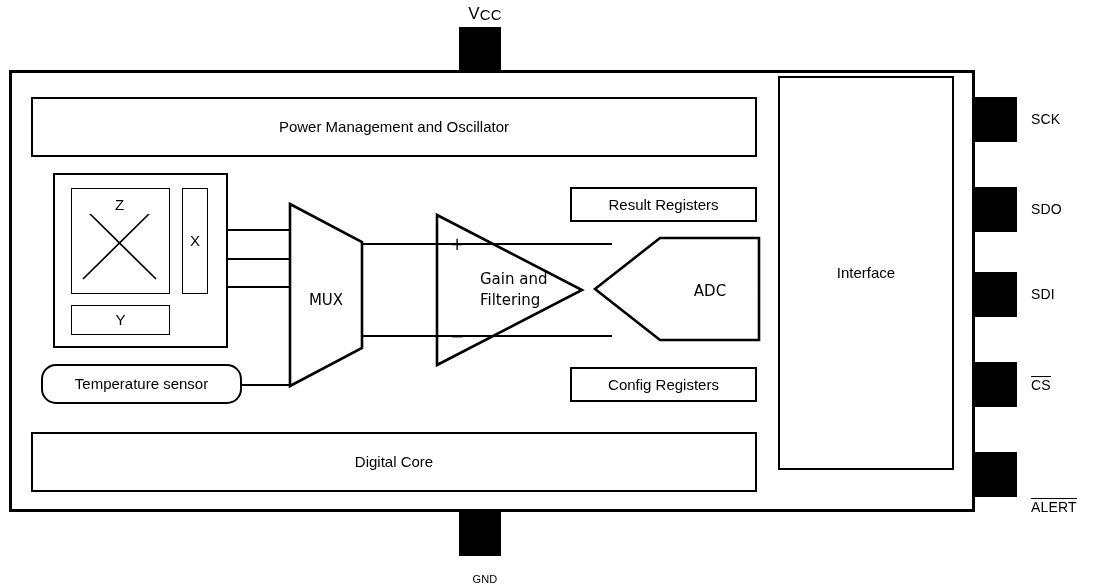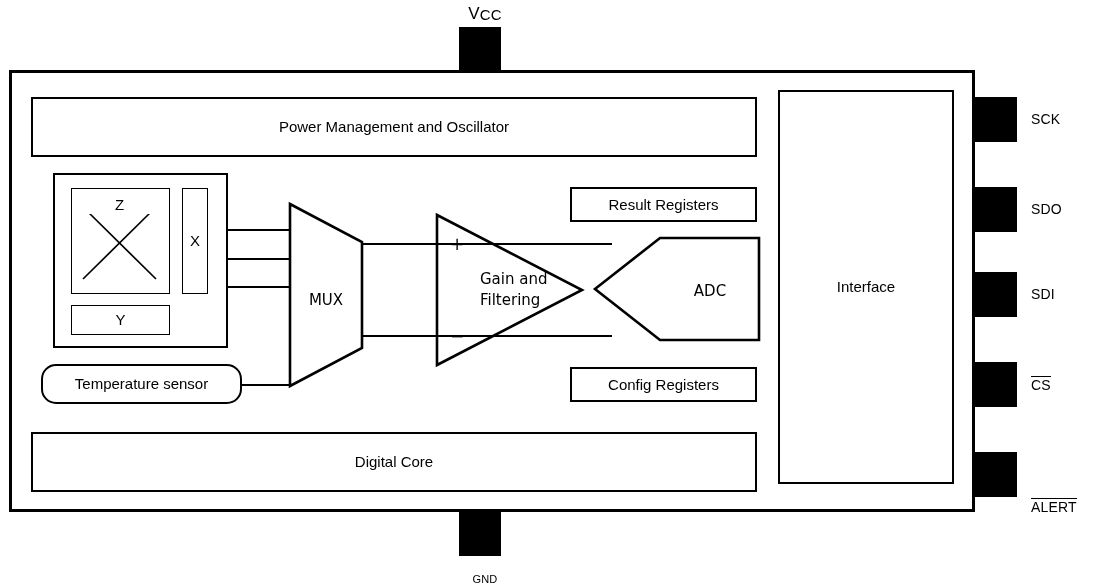--- a/index.html
+++ b/index.html
@@ -125,21 +125,21 @@
   </div>
 
   <div class="abs blk" style="left:31px; top:97px; width:726px; height:60px;">
     <span>Power Management and Oscillator</span>
   </div>
 
   <div class="abs blk" style="left:31px; top:408px; width:726px; height:60px;margin-top:24px;">
     <span>Digital Core</span>
   </div>
 
-  <div class="abs blk" style="left:778px; top:90px; width:176px; height:394px;">
+  <div class="abs blk" style="left:778px; top:76px; width:176px; height:394px;">
     <span>Interface</span>
   </div>
 
   <div class="abs blk" style="left:570px; top:187px; width:187px; height:35px;">
     <span>Result Registers</span>
   </div>
 
   <div class="abs blk" style="left:570px; top:367px; width:187px; height:35px;">
     <span>Config Registers</span>
   </div>

